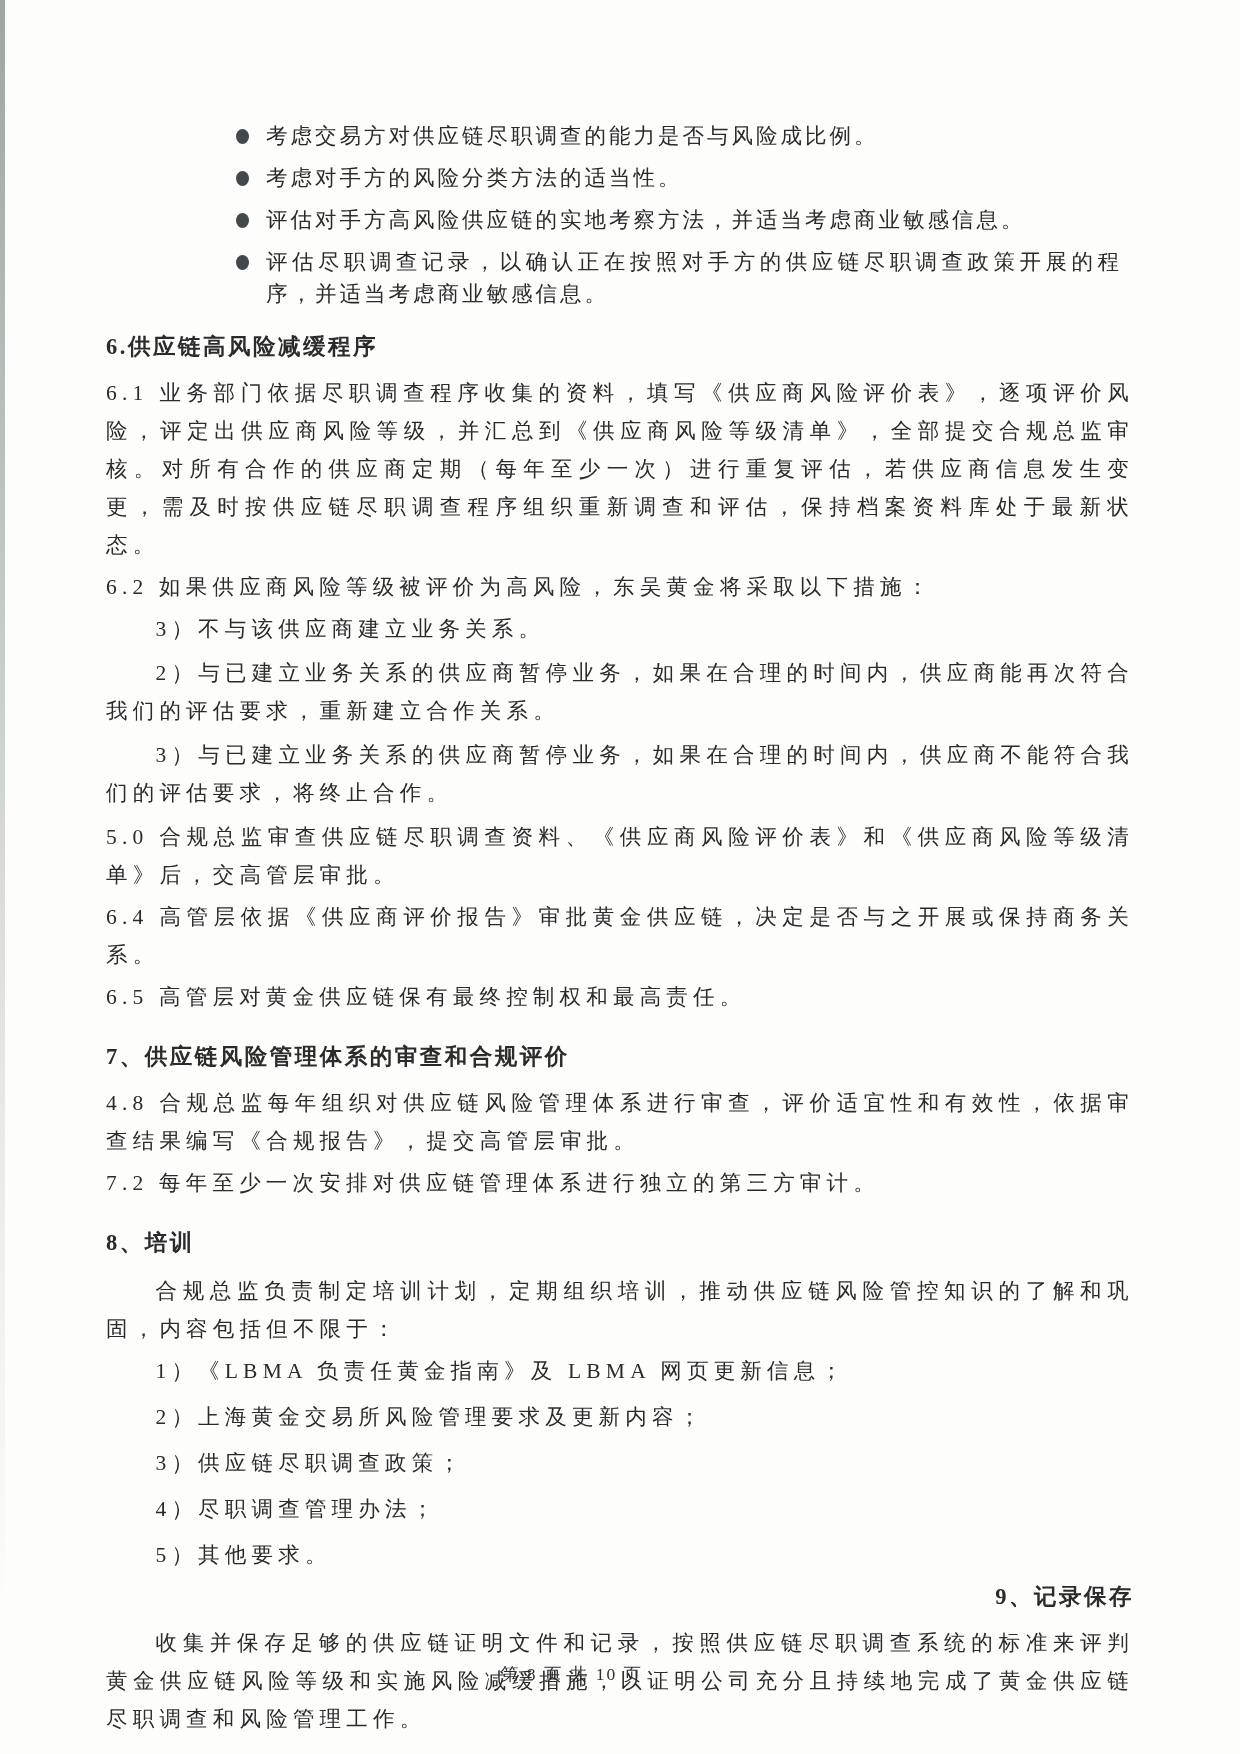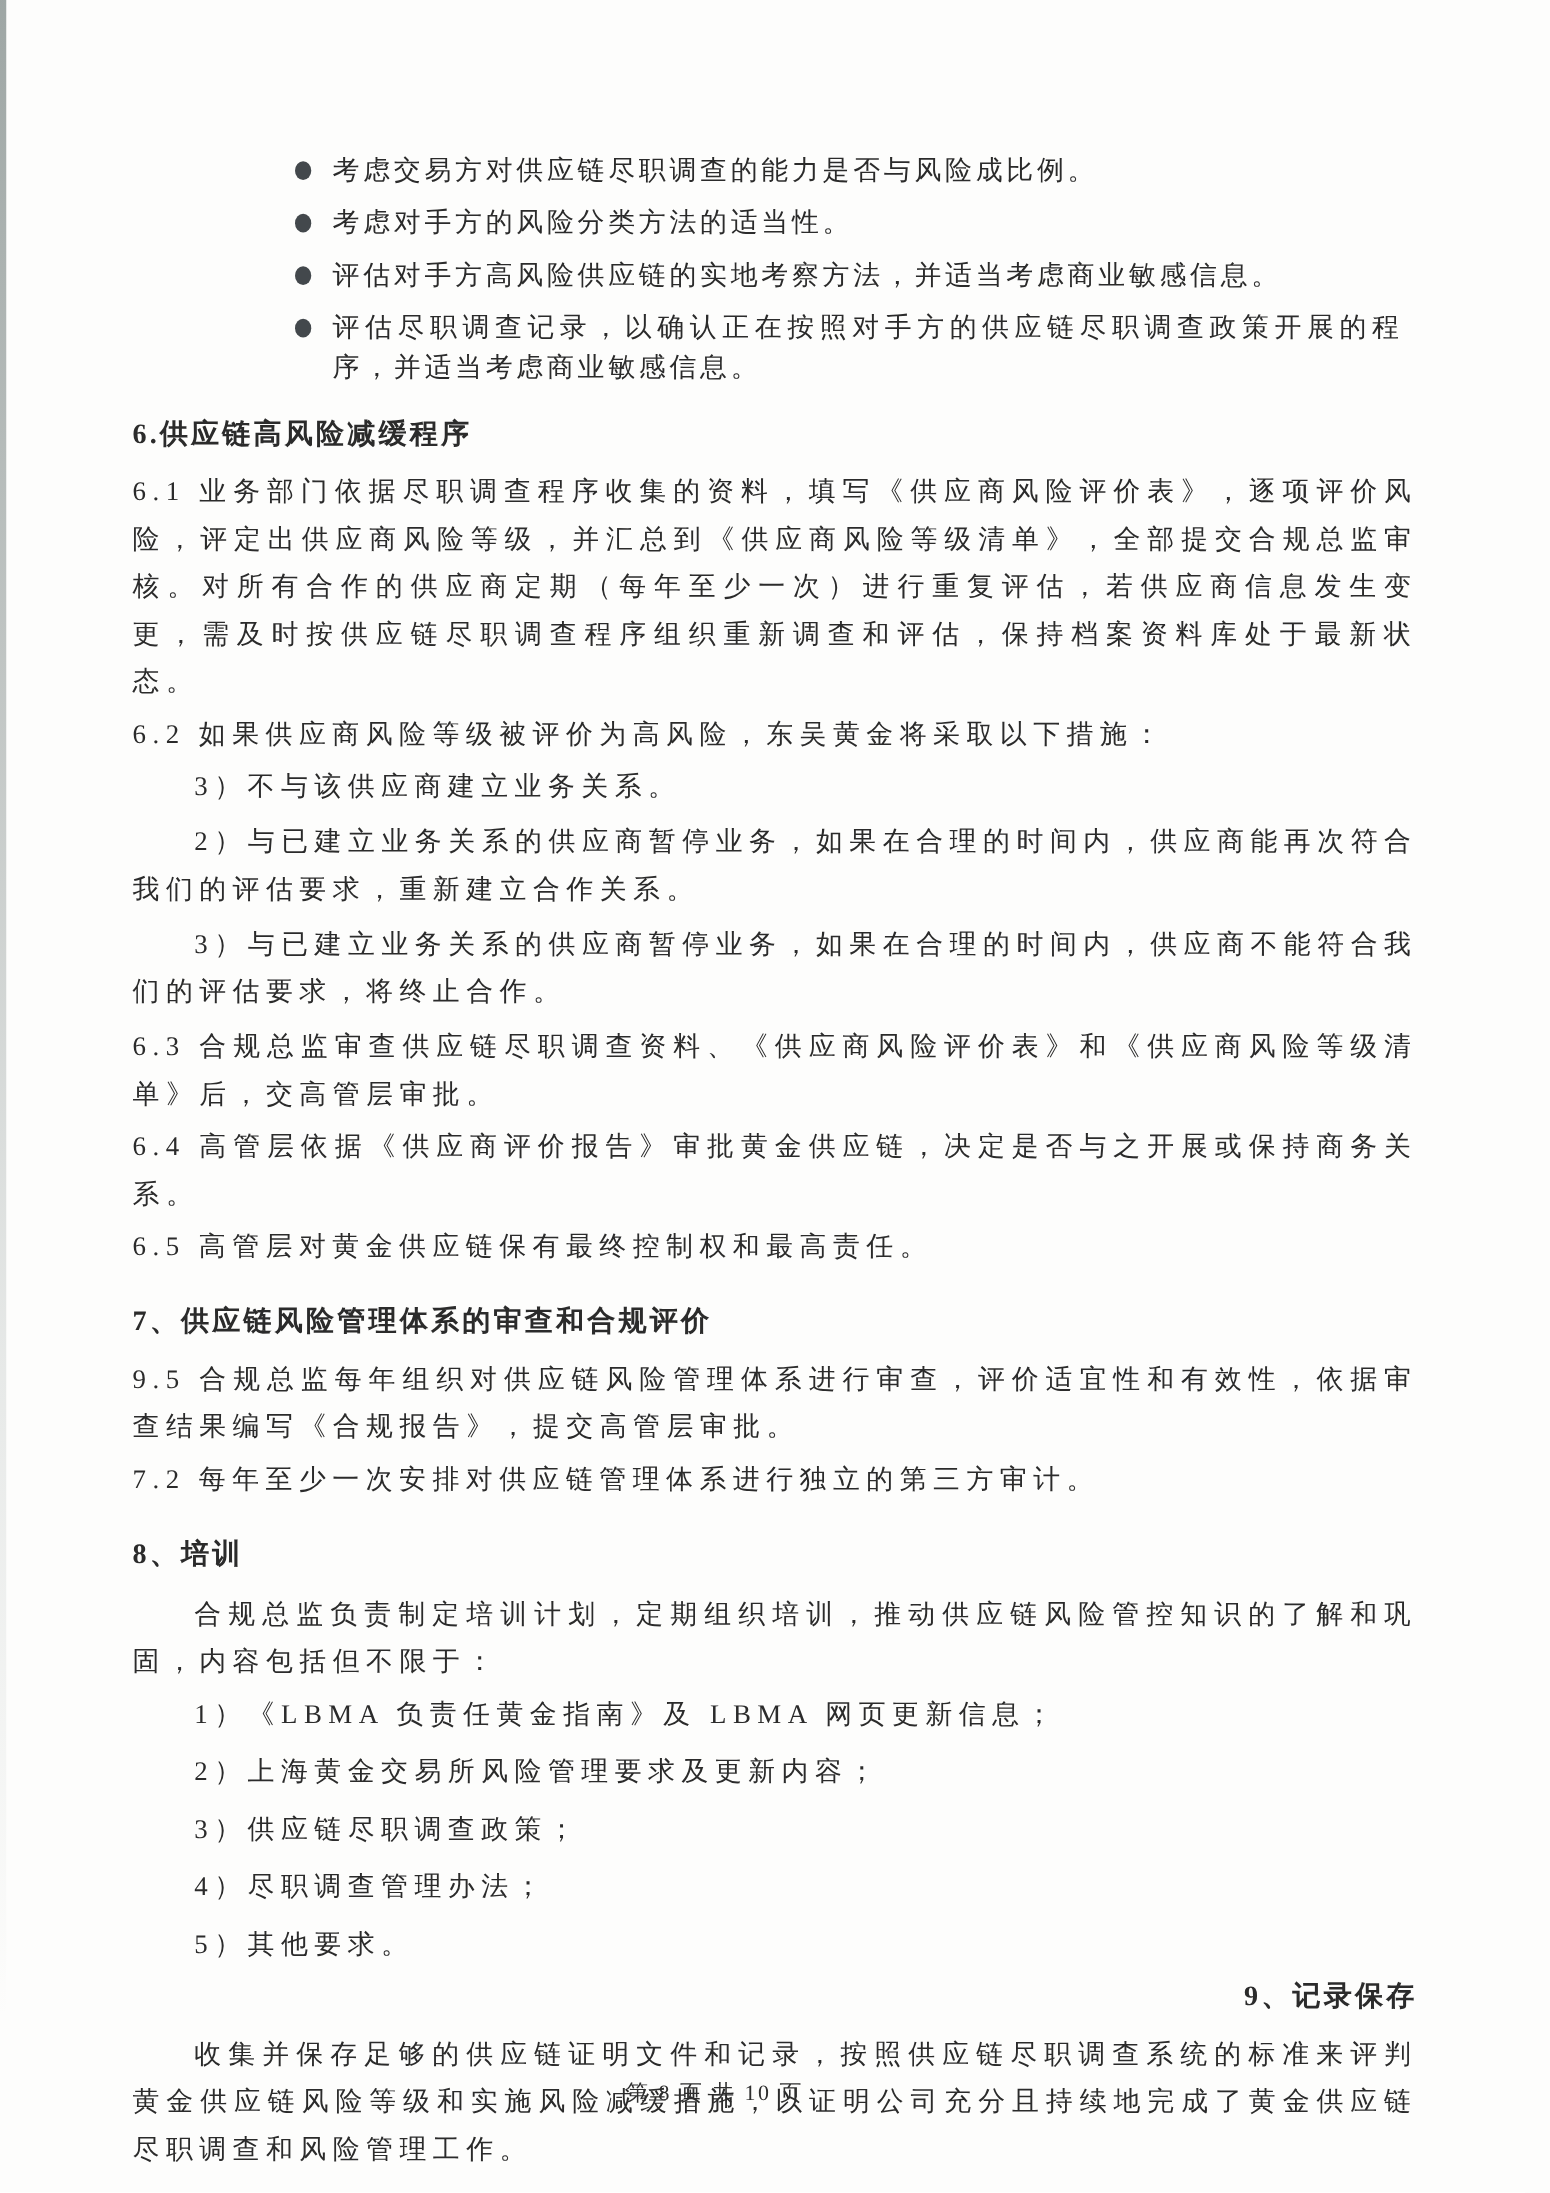--- a/index.html
+++ b/index.html
@@ -102,26 +102,26 @@
       <span>评估尽职调查记录，以确认正在按照对手方的供应链尽职调查政策开展的程序，并适当考虑商业敏感信息。</span>
     </li>
   </ul>
 
   <h2 class="sec sec6">6.供应链高风险减缓程序</h2>
   <p class="body">6.1 业务部门依据尽职调查程序收集的资料，填写《供应商风险评价表》，逐项评价风险，评定出供应商风险等级，并汇总到《供应商风险等级清单》，全部提交合规总监审核。对所有合作的供应商定期（每年至少一次）进行重复评估，若供应商信息发生变更，需及时按供应链尽职调查程序组织重新调查和评估，保持档案资料库处于最新状态。</p>
   <p class="body">6.2 如果供应商风险等级被评价为高风险，东吴黄金将采取以下措施：</p>
   <p class="body indent sub">3）不与该供应商建立业务关系。</p>
   <p class="body indent sub">2）与已建立业务关系的供应商暂停业务，如果在合理的时间内，供应商能再次符合我们的评估要求，重新建立合作关系。</p>
   <p class="body indent sub">3）与已建立业务关系的供应商暂停业务，如果在合理的时间内，供应商不能符合我们的评估要求，将终止合作。</p>
-  <p class="body">6.3 合规总监审查供应链尽职调查资料、《供应商风险评价表》和《供应商风险等级清单》后，交高管层审批。</p>
+  <p class="body">5.0 合规总监审查供应链尽职调查资料、《供应商风险评价表》和《供应商风险等级清单》后，交高管层审批。</p>
   <p class="body">6.4 高管层依据《供应商评价报告》审批黄金供应链，决定是否与之开展或保持商务关系。</p>
   <p class="body">6.5 高管层对黄金供应链保有最终控制权和最高责任。</p>
 
   <h2 class="sec sec7">7、供应链风险管理体系的审查和合规评价</h2>
-  <p class="body">9.5 合规总监每年组织对供应链风险管理体系进行审查，评价适宜性和有效性，依据审查结果编写《合规报告》，提交高管层审批。</p>
+  <p class="body">4.8 合规总监每年组织对供应链风险管理体系进行审查，评价适宜性和有效性，依据审查结果编写《合规报告》，提交高管层审批。</p>
   <p class="body">7.2 每年至少一次安排对供应链管理体系进行独立的第三方审计。</p>
 
   <h2 class="sec sec8">8、培训</h2>
   <p class="body indent">合规总监负责制定培训计划，定期组织培训，推动供应链风险管控知识的了解和巩固，内容包括但不限于：</p>
   <p class="body indent l8">1）《LBMA 负责任黄金指南》及 LBMA 网页更新信息；</p>
   <p class="body indent l8">2）上海黄金交易所风险管理要求及更新内容；</p>
   <p class="body indent l8">3）供应链尽职调查政策；</p>
   <p class="body indent l8">4）尽职调查管理办法；</p>
   <p class="body indent l8">5）其他要求。</p>
 

